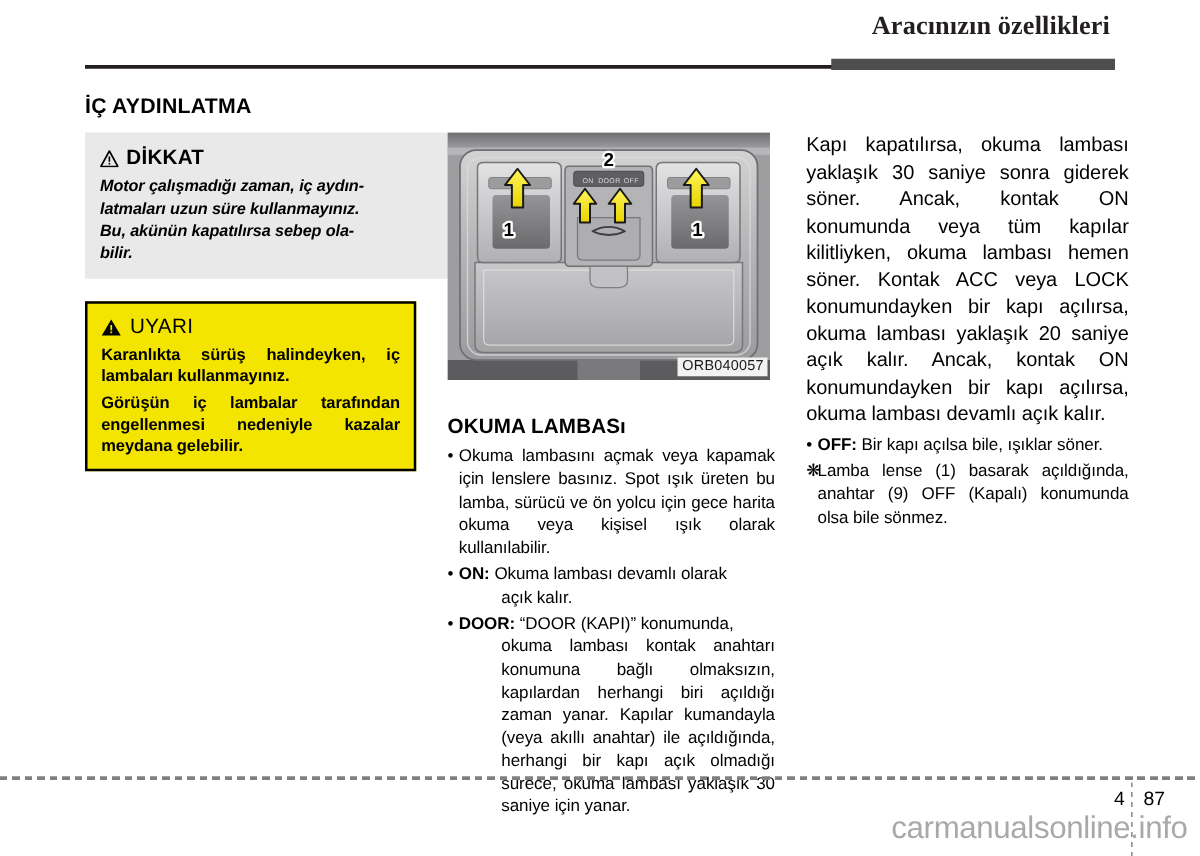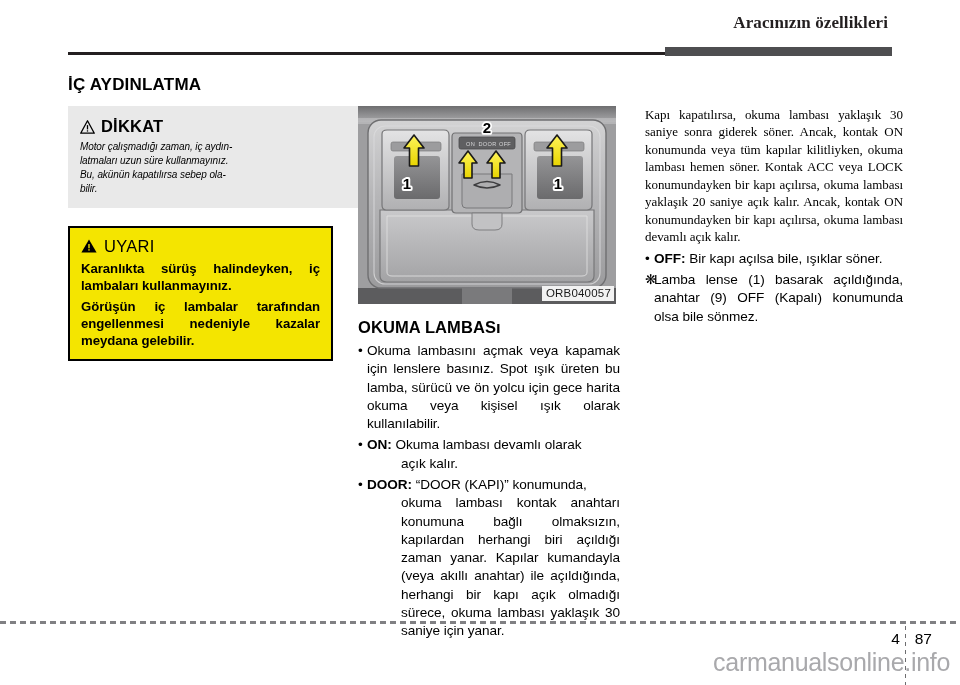--- a/index.html
+++ b/index.html
@@ -22,21 +22,21 @@
     left: 0; top: 0;
     width: 960px;
     height: 62px;
   }
   .header-title {
     position: absolute;
     right: 72px;
     top: 33px;
     transform: translateY(-100%);
     font-family: "Liberation Serif", serif;
-    font-size: 17px;
+    font-size: 21px;
     font-weight: 700;
     color: #231f20;
     letter-spacing: 0.1px;
     white-space: nowrap;
   }
   .header-rule-thin {
     position: absolute;
     left: 68px;
     top: 52px;
     width: 600px;
@@ -104,22 +104,22 @@
     position: relative;
   }
   .caution-head .tri-icon svg { display: block; }
   .caution-head-label {
     font-size: 16.5px;
     font-weight: 700;
     letter-spacing: 0.2px;
   }
   .caution-body p {
     margin: 0 0 0 0;
-    font-size: 10px;
-    font-weight: 400;
+    font-size: 13px;
+    font-weight: 700;
     font-style: italic;
     line-height: 1.29;
     letter-spacing: -0.1px;
   }
   .caution-body p + p { margin-top: 1px; }
 
   
   .warning-box {
     margin-top: 18px;
     background: #f4e500;
@@ -189,21 +189,21 @@
     color: #1a1a1a;
     font-size: 11.5px;
     font-family: "Liberation Sans", sans-serif;
     padding: 1px 3px 1px 4px;
     letter-spacing: 0.2px;
     line-height: 1.1;
   }
 
   
   .mid-heading {
-    margin-top: 14px;
+    margin-top: 28px;
     font-size: 16.5px;
     font-weight: 700;
     letter-spacing: 0.1px;
   }
   .bullets {
     margin-top: 5px;
   }
   .bullet-row {
     display: flex;
     font-size: 13.6px;
@@ -227,25 +227,24 @@
     padding-left: 34px;
     text-align: justify;
   }
   .hang.nojust { text-align: left; }
 
   
   .lead-term { font-weight: 700; }
 
   
   .right-para {
-    font-size: 13px;
+    font-size: 16px;
     line-height: 1.345;
     text-align: justify;
     letter-spacing: -0.05px;
-    font-family: Liberation Serif, serif;
   }
   .right-bullets { margin-top: 4px; }
 
   
   .footer-dashes {
     position: absolute;
     left: 0;
     top: 621px;
     width: 960px;
     height: 3px;

